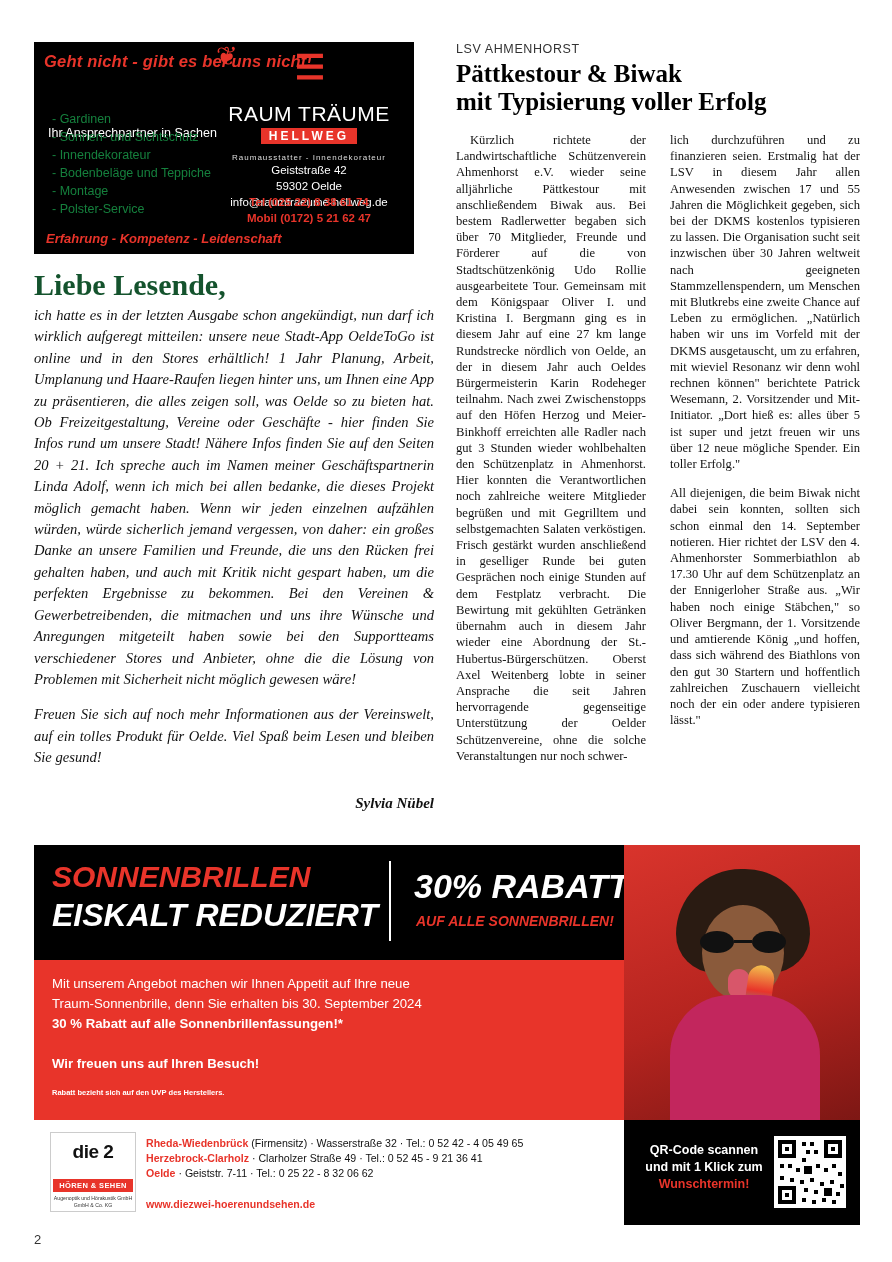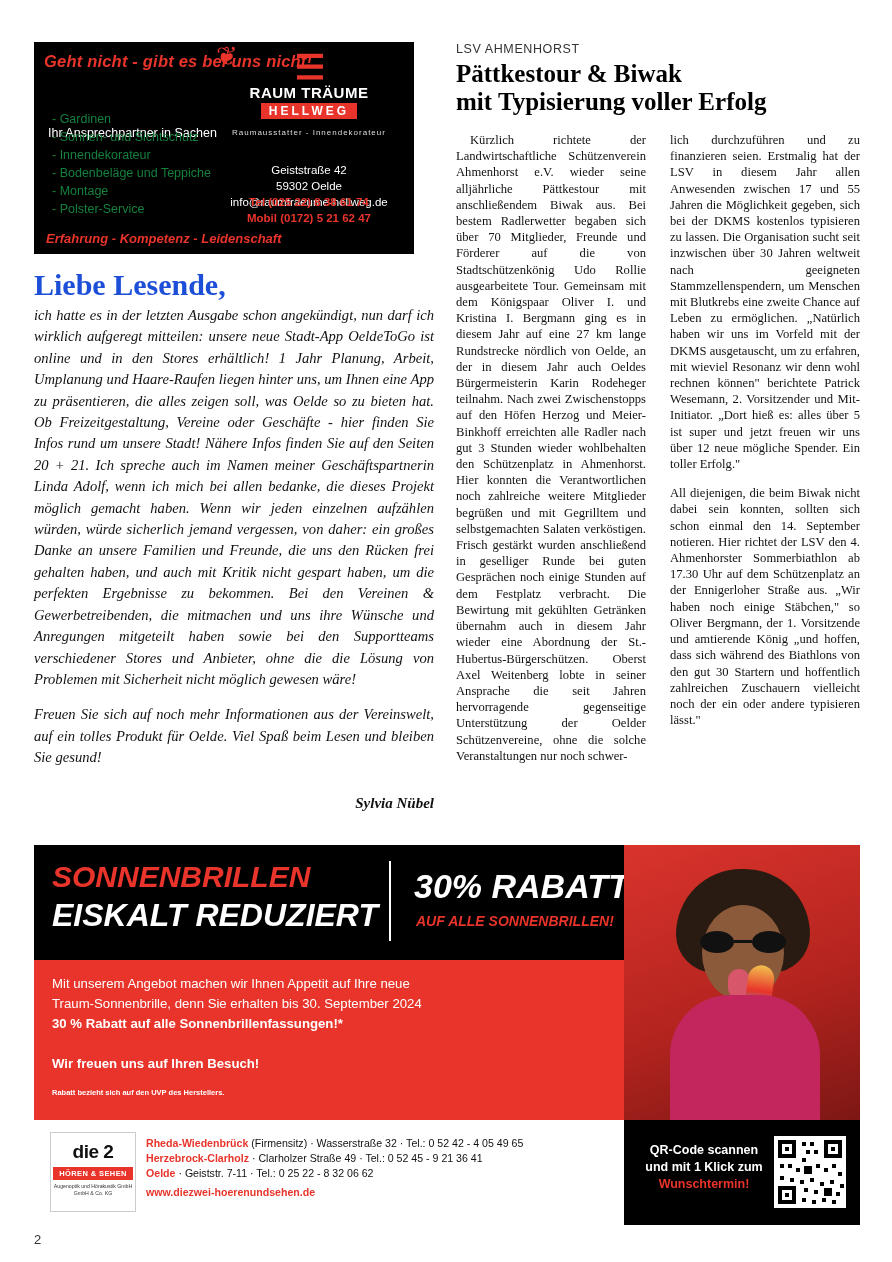--- a/index.html
+++ b/index.html
@@ -70,24 +70,24 @@
     text-align: center;
   }
   .ad-rt-mark {
     font-size: 34px;
     color: #e8342a;
     font-weight: bold;
     line-height: 34px;
     letter-spacing: -2px;
   }
   .ad-rt-brand {
-    font-size: 15px;
-    font-weight: bold;
+    font-size: 21px;
+    font-weight: normal;
     letter-spacing: 0.5px;
-    margin-top: 0;
+    margin-top: 18px;
   }
   .ad-rt-brand2 {
     display: inline-block;
     background: #e8342a;
     color: #ffffff;
     font-size: 12px;
     font-weight: bold;
     letter-spacing: 3px;
     padding: 1px 8px;
     margin-top: 2px;
@@ -128,21 +128,21 @@
   }
 
   
   .editorial-title {
     position: absolute;
     left: 34px;
     top: 268px;
     font-family: "Liberation Serif", serif;
     font-weight: bold;
     font-size: 30px;
-    color: #1d4ed8;
+    color: #14532d;
   }
   .editorial-body {
     position: absolute;
     left: 34px;
     top: 305px;
     width: 400px;
     font-family: "Liberation Serif", serif;
     font-style: italic;
     font-size: 14.6px;
     line-height: 21.4px;
@@ -390,21 +390,21 @@
     margin-top: 8px;
     letter-spacing: -0.5px;
   }
   .die2-logo .d2 {
     display: block;
     background: #e8342a;
     color: #ffffff;
     font-size: 7.5px;
     font-weight: bold;
     letter-spacing: 0.4px;
-    margin: 4px 2px 0 2px;
+    margin: 16px 2px 0 2px;
     padding: 2px 0;
   }
   .die2-logo .d3 {
     font-size: 5.2px;
     color: #333333;
     margin-top: 3px;
     line-height: 7px;
   }
   .addr {
     position: absolute;
@@ -412,21 +412,21 @@
     top: 16px;
     width: 420px;
     font-size: 10.6px;
     line-height: 15px;
     color: #111111;
   }
   .addr b { color: #e8342a; }
   .addr .web {
     color: #e8342a;
     font-weight: bold;
-    margin-top: 4px;
+    margin-top: 16px;
     display: block;
   }
   .qr-panel {
     position: absolute;
     left: 590px;
     top: 275px;
     width: 236px;
     height: 105px;
     background: #000000;
     color: #ffffff;

